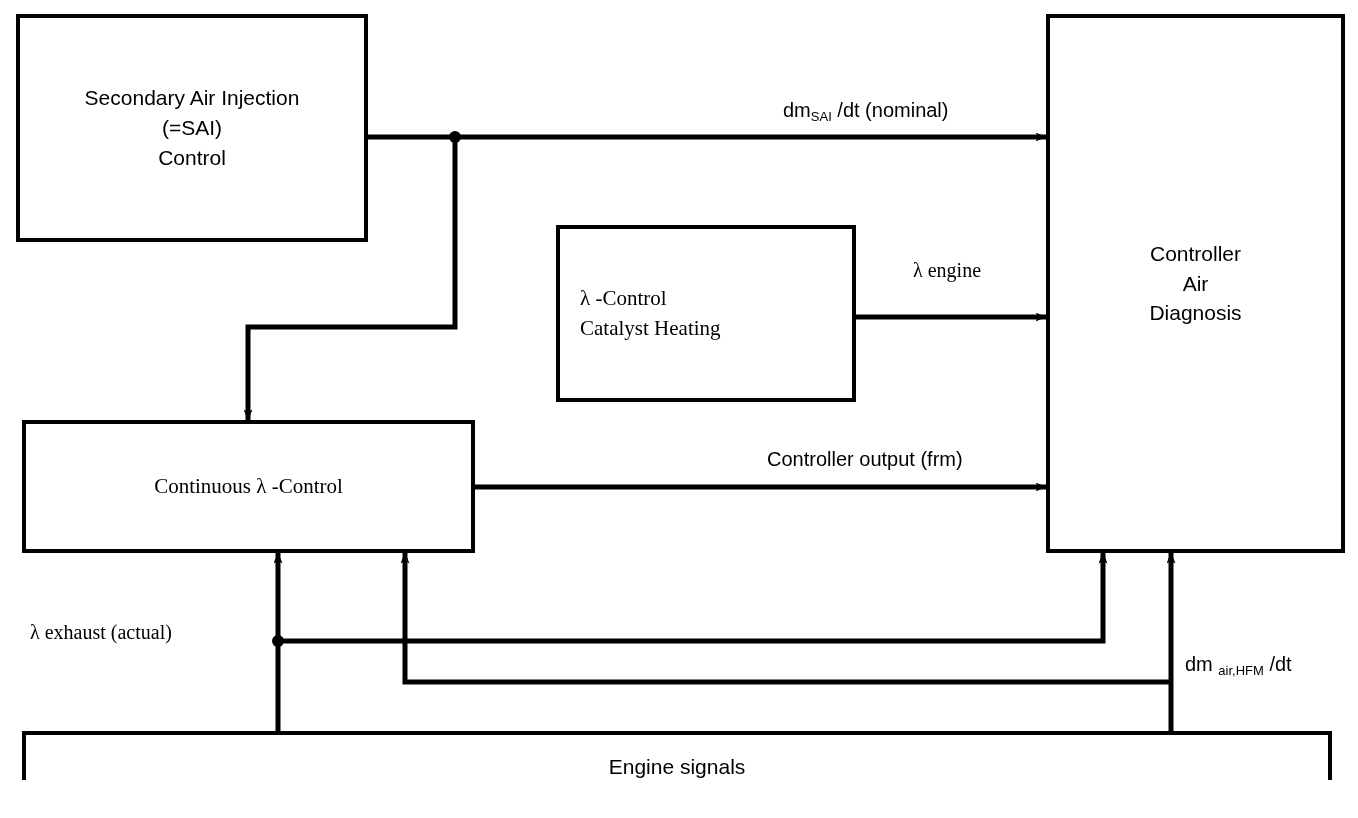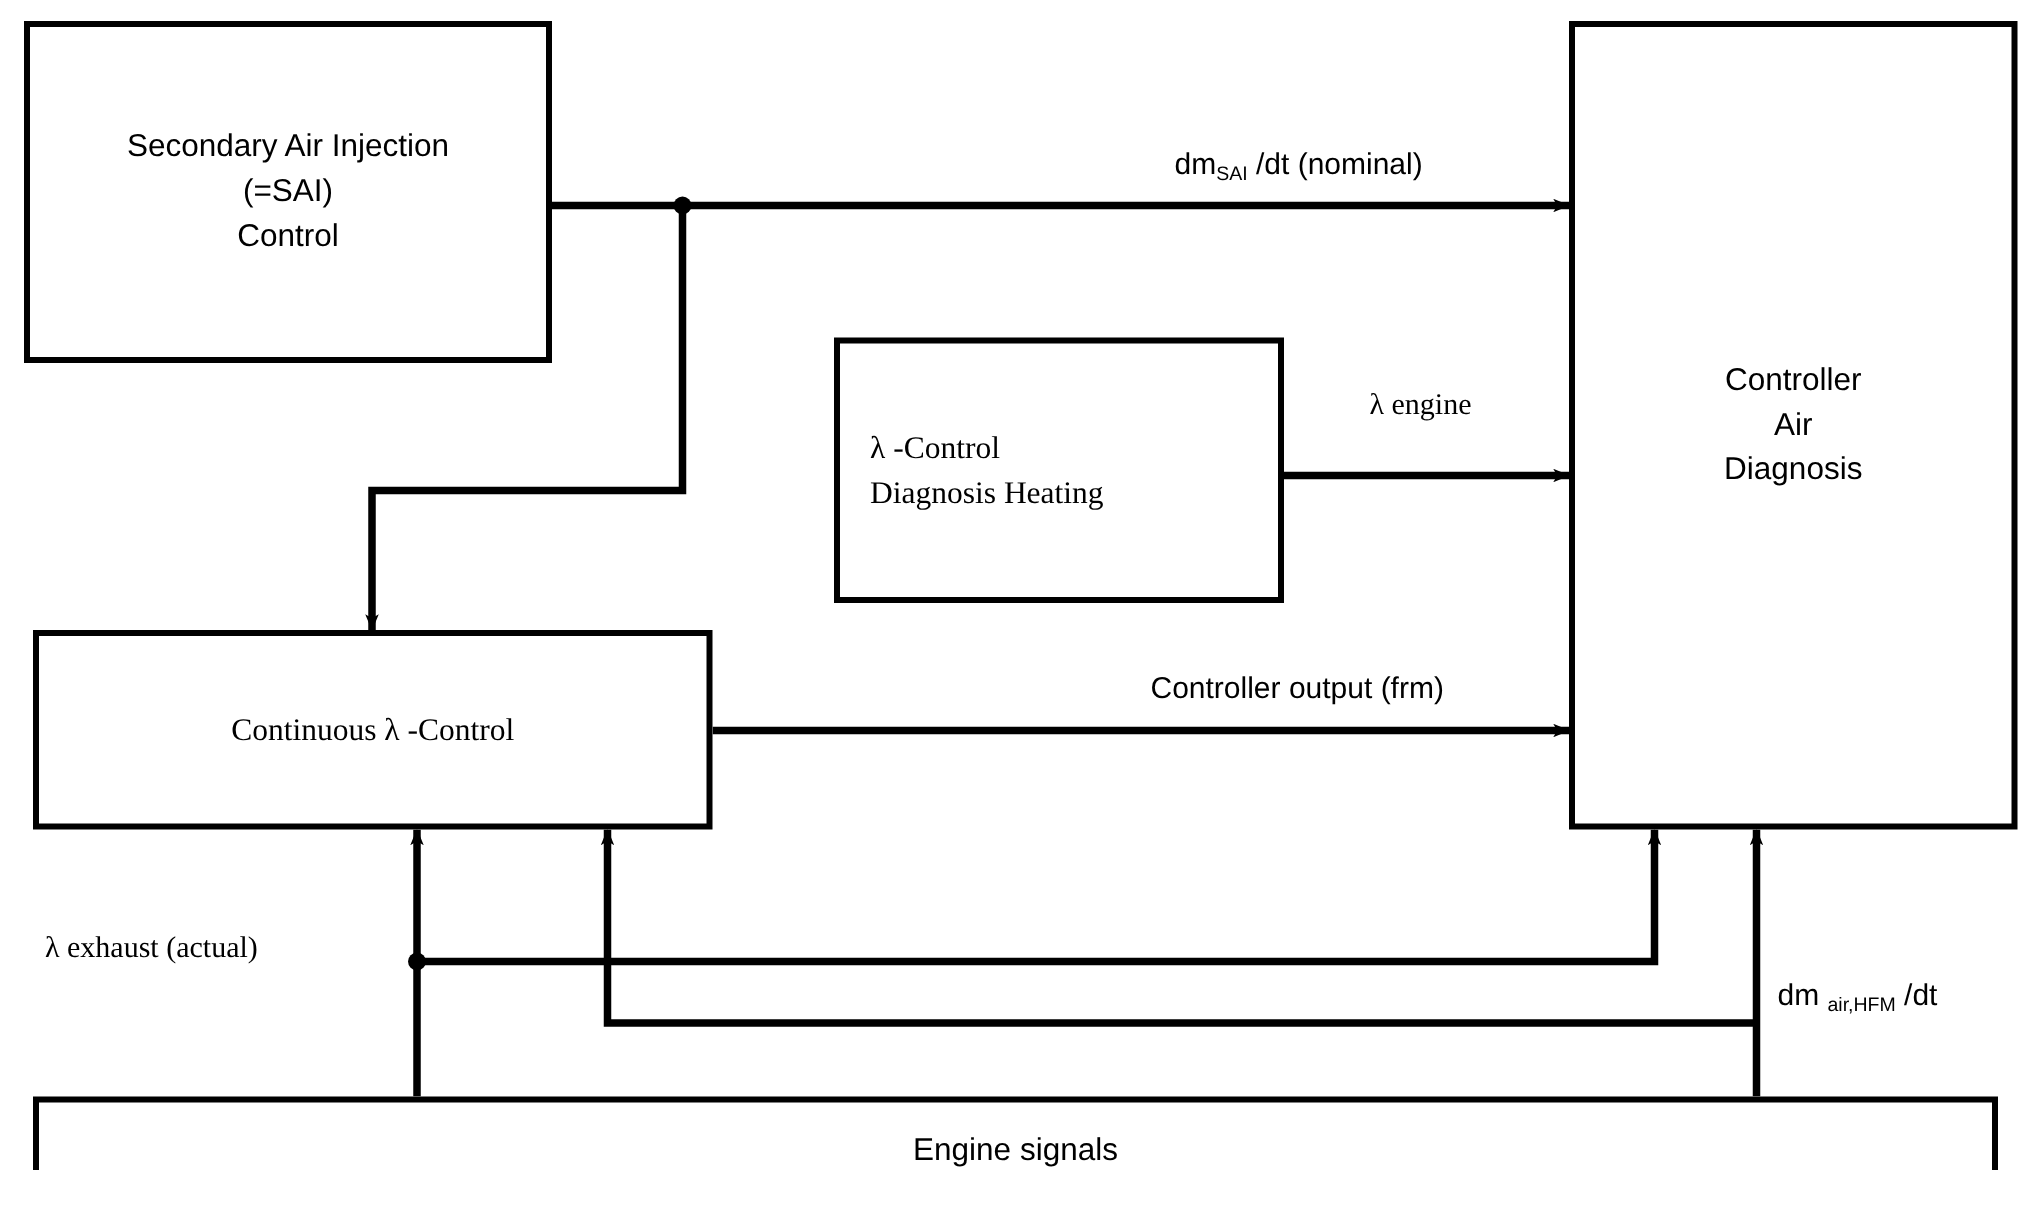--- a/index.html
+++ b/index.html
@@ -55,21 +55,21 @@
     <div class="btxt">
       <div>Secondary Air Injection</div>
       <div>(=SAI)</div>
       <div>Control</div>
     </div>
   </div>
 
   <div class="box leftalign" style="left:543px;top:225px;width:300px;height:177px;margin-left:13px;">
     <div class="btxt lam">
       <div>λ -Control</div>
-      <div>Diagnosis Heating</div>
+      <div>Catalyst Heating</div>
     </div>
   </div>
 
   <div class="box" style="left:1046px;top:14px;width:299px;height:539px;">
     <div class="btxt">
       <div>Controller</div>
       <div>Air</div>
       <div>Diagnosis</div>
     </div>
   </div>

